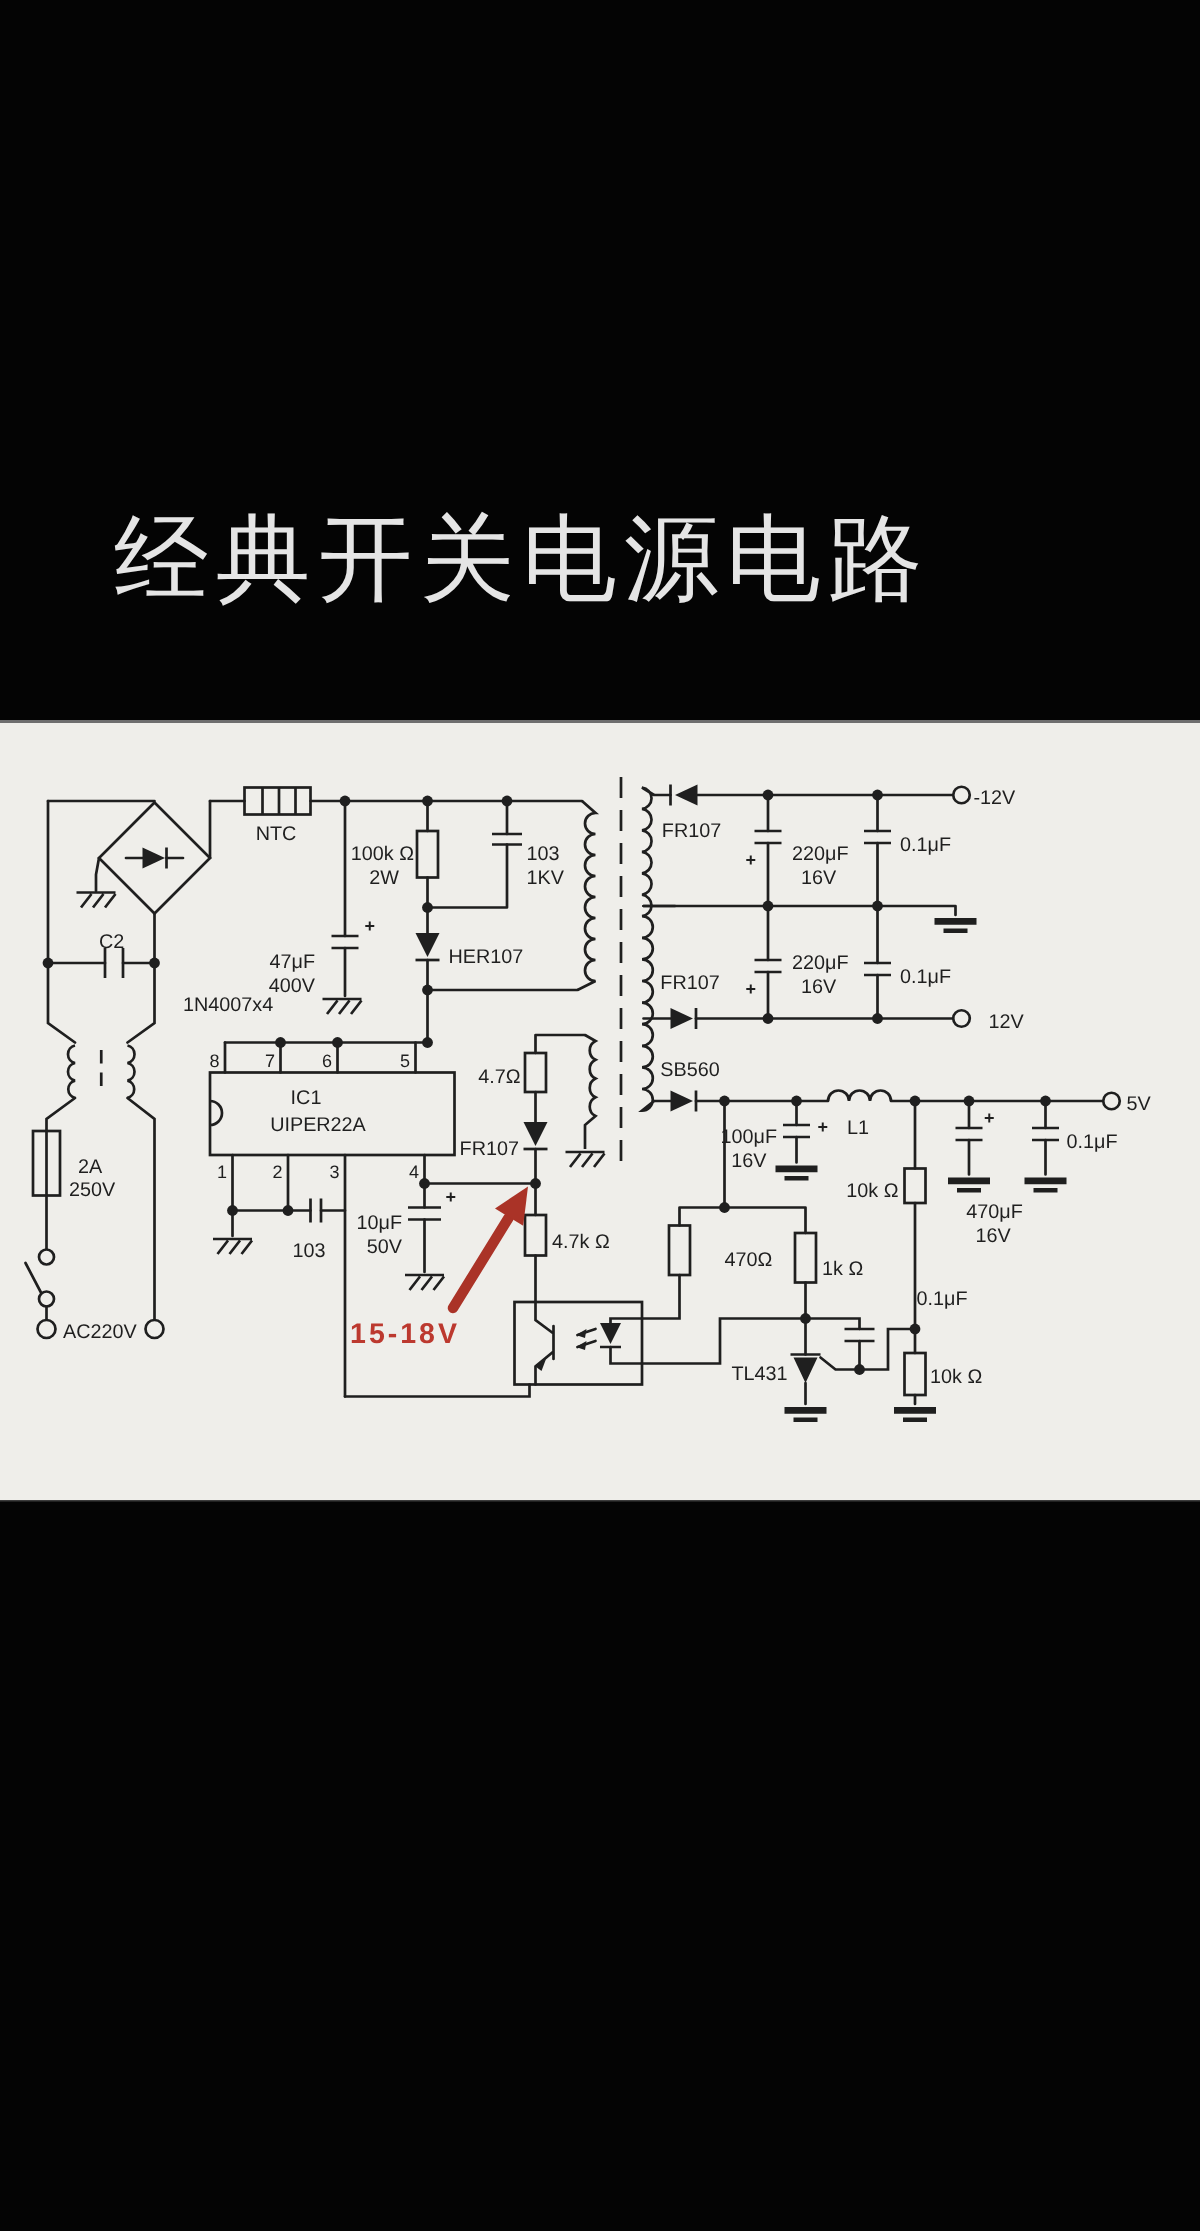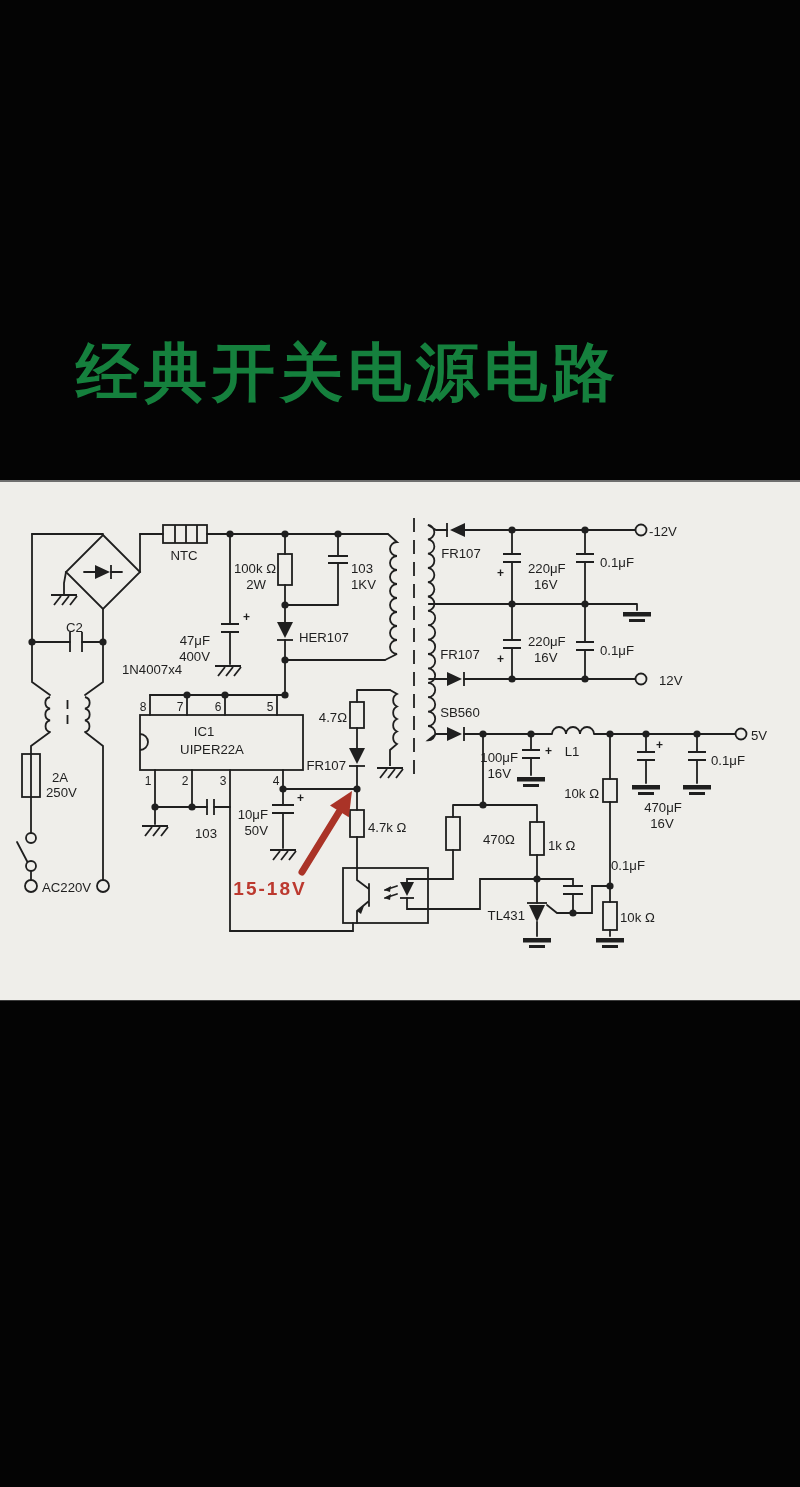--- a/index.html
+++ b/index.html
@@ -1,19 +1,19 @@
 <!DOCTYPE html>
 <html><head>
 <meta charset="utf-8">
 <style>
   html,body{margin:0;padding:0;background:#000;}
   .stage{position:relative;width:800px;height:1487px;background:#040404;overflow:hidden;
          font-family:"Liberation Sans",sans-serif;}
   .page-title{position:absolute;left:76px;top:330px;margin:0;
-              font-size:63px;font-weight:700;letter-spacing:5px;color:#15803d;
+              font-size:63px;font-weight:400;letter-spacing:5px;color:#e5e5e5;
               font-family:"Liberation Sans",sans-serif;white-space:nowrap;}
   .panel{position:absolute;left:0;top:480px;width:800px;height:518px;
          background:#efeeea;border-top:2px solid #6e6e6e;border-bottom:3px solid #3c3c3c;}
   svg{display:block;}
   svg text{font-family:"Liberation Sans",sans-serif;fill:#1f1f1f;font-size:13.2px;}
   svg .sm{font-size:12px;}
   svg .plus{font-size:12px;font-weight:bold;}
   svg .note{font-size:19px;font-weight:bold;fill:#bc392f;letter-spacing:2px;}
   .wire{stroke:#1f1f1f;stroke-width:1.8;fill:none;stroke-linecap:round;}
   .comp{stroke:#1f1f1f;stroke-width:1.8;fill:none;}

